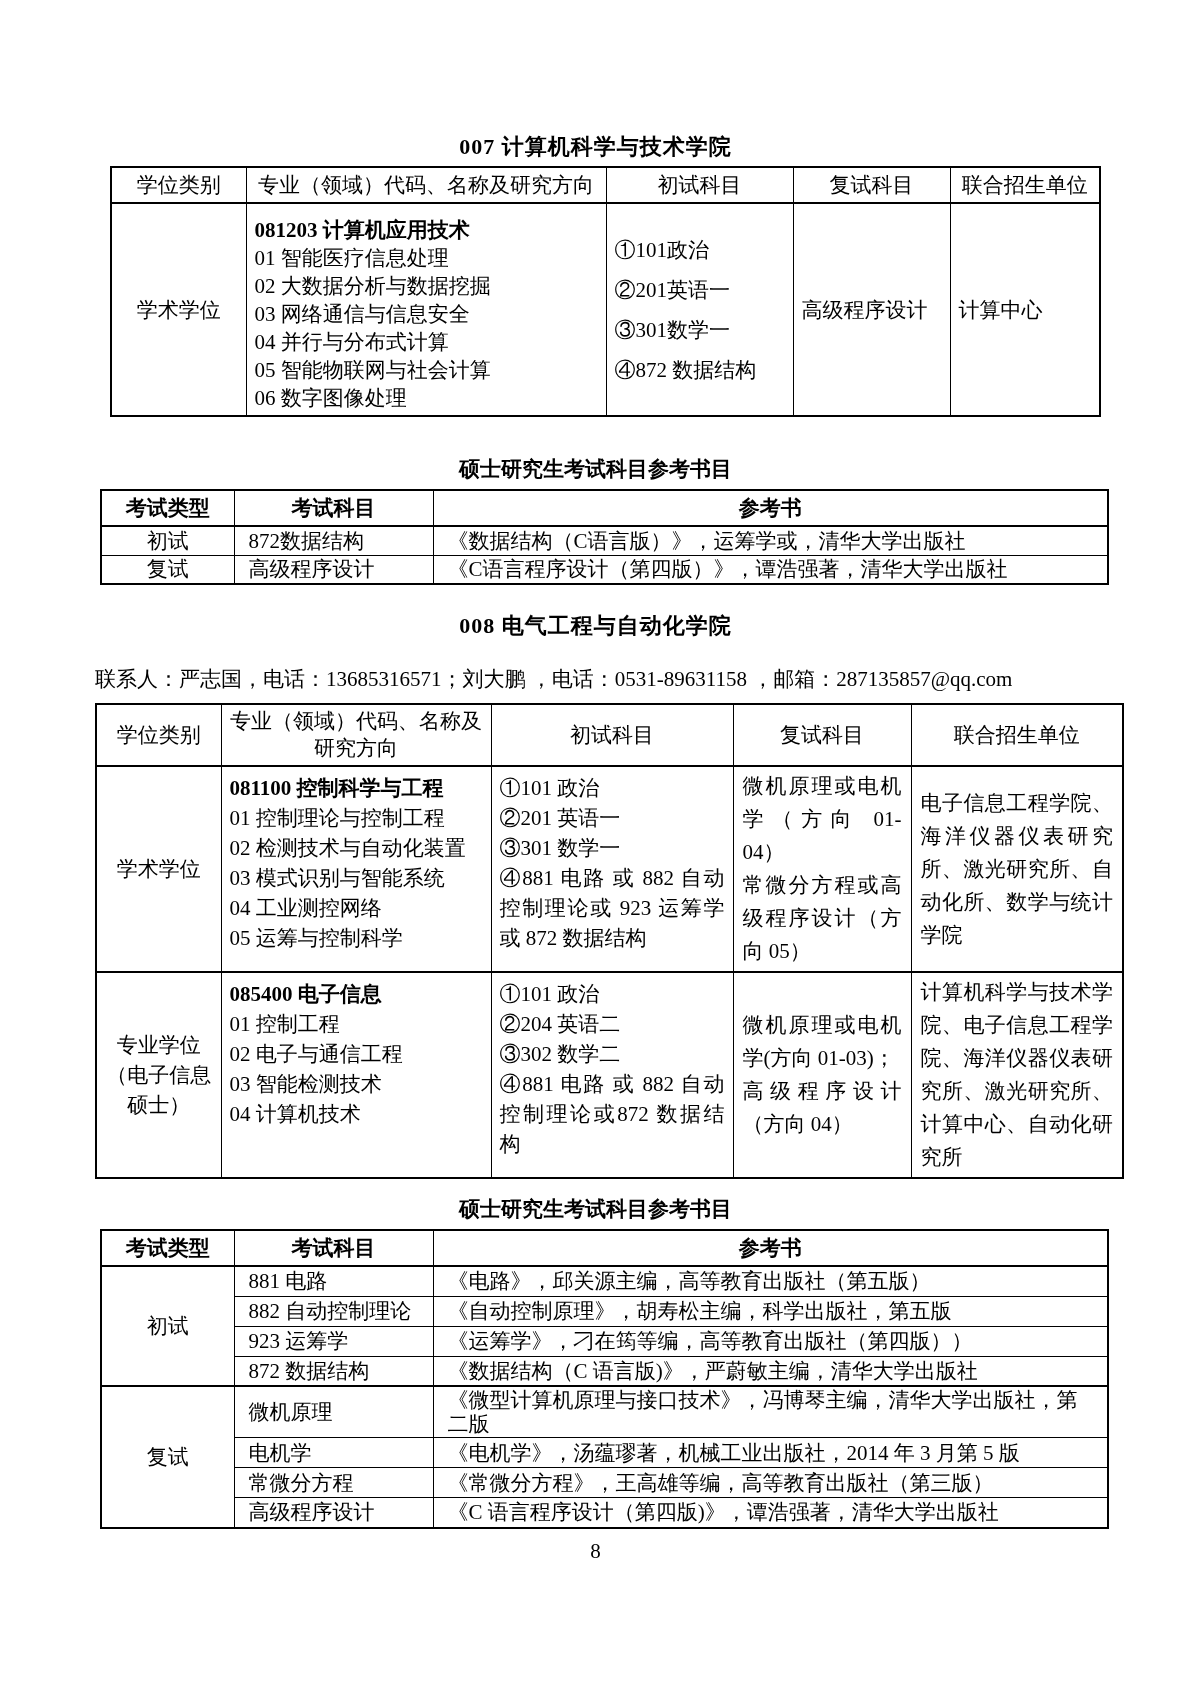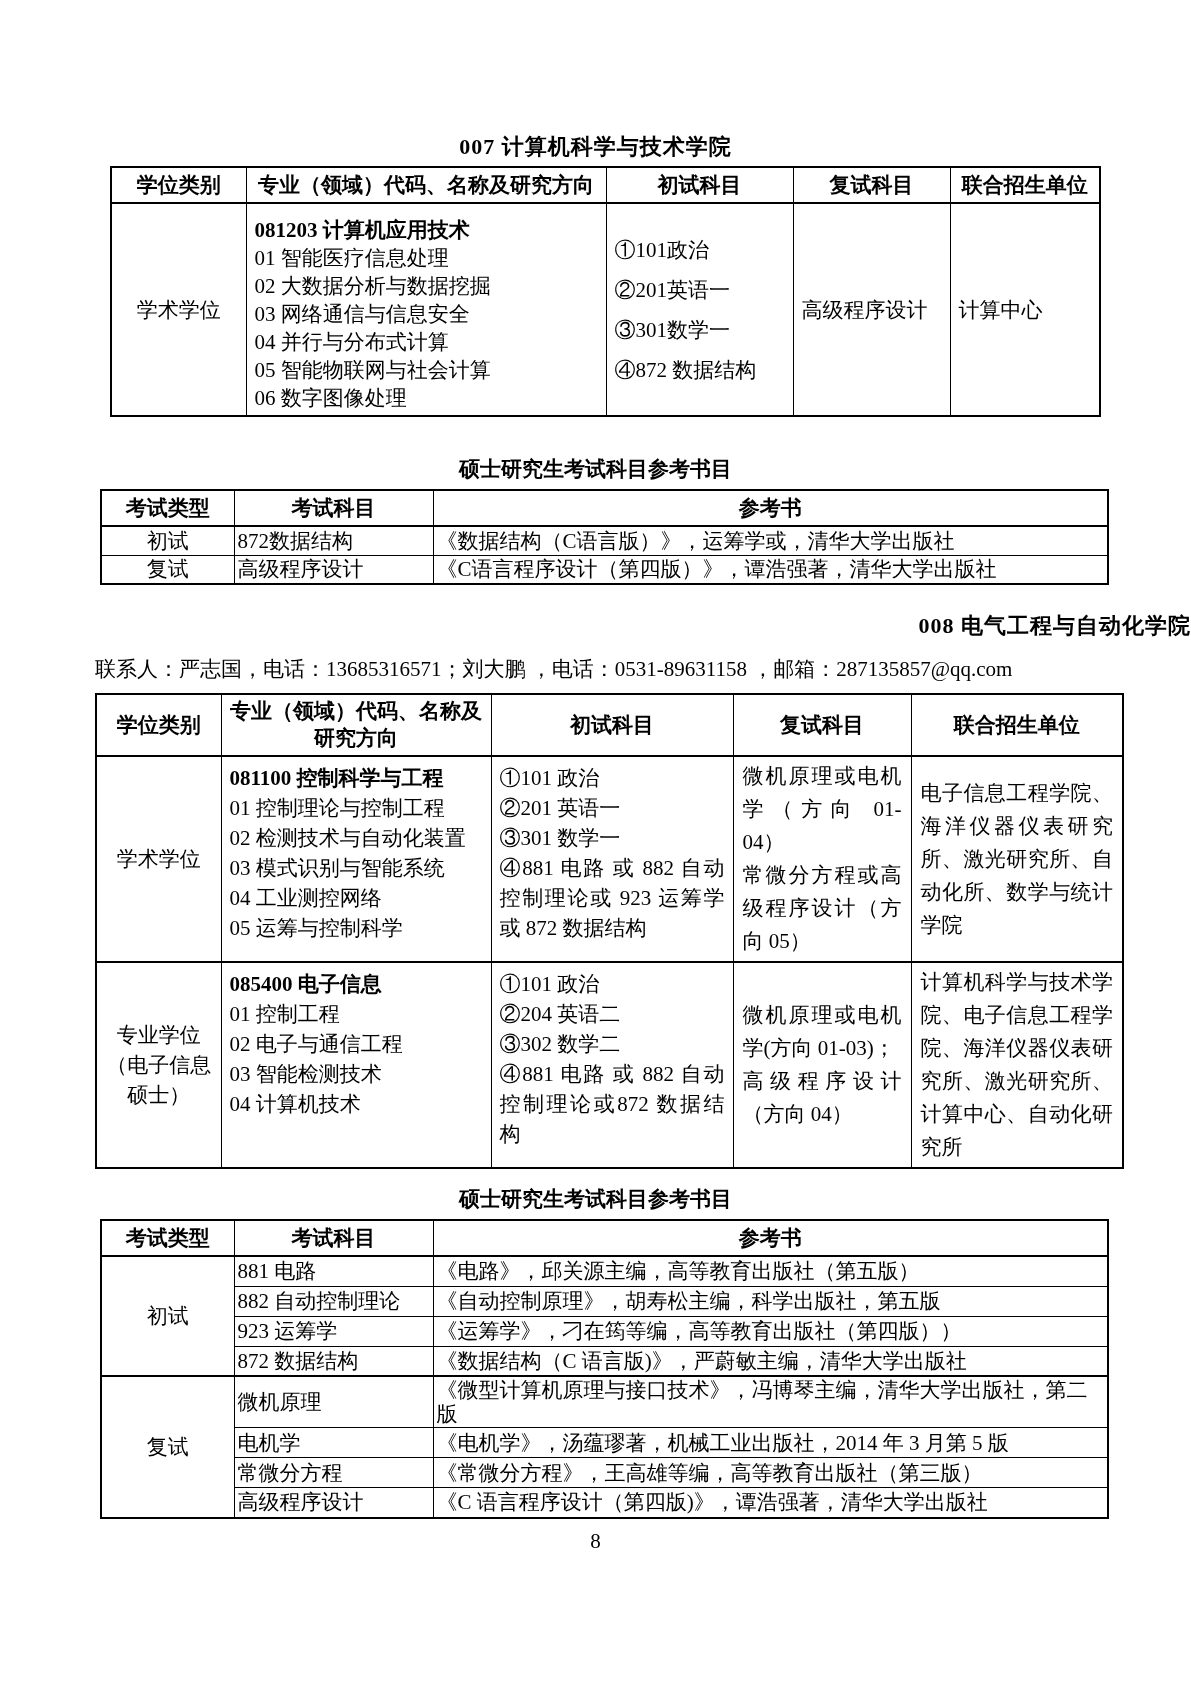--- a/index.html
+++ b/index.html
@@ -27,54 +27,54 @@
     border: 1px solid #000; font-size: 21px; font-weight: normal;
     padding: 3px 8px; vertical-align: middle; overflow: hidden;
   }
   .preline { white-space: pre-line; }
   .bold { font-weight: bold; }
   .center { text-align: center; }
   .justify { text-align: justify; text-justify: inter-ideograph; }
 
   
   .adm-table { border: 2px solid #000; }
-  .adm-table thead th { border-bottom: 2px solid #000; font-weight: bold; text-align: center; }
+  .adm-table thead th { border-bottom: 2px solid #000; font-weight: normal; text-align: center; }
   .t1 { margin: 4px 0 0 110px; width: 989px; }
   .t1 thead tr { height: 36px; }
   .t1 tbody tr { height: 196px; }
   .t1 .program-cell { vertical-align: top; padding-top: 12px; line-height: 28px; margin-left: 36px; }
   .t1 .exam-cell { line-height: 40px; }
   .t1 td { line-height: 30px; }
 
   
   .ref-title { text-align: center; font-size: 21px; font-weight: bold; line-height: 28px; }
   .ref-table { border: 2px solid #000; margin-left: 100px; width: 1007px; }
   .ref-table thead tr { height: 32px; }
   .ref-table thead th { border-bottom: 2px solid #000; font-weight: bold; text-align: center; padding-left: 8px; }
   .rt1 tbody tr { height: 29px; }
   .rt2 tbody tr { height: 30px; }
-  .ref-table td { line-height: 24px; padding: 1px 3px; margin-left: 27px; }
+  .ref-table td { line-height: 24px; padding: 1px 14px; margin-left: 27px; }
   .ref-table .type-cell { text-align: center; }
   .group-start td { border-top: 2px solid #000; }
 
   
   .t2 { margin: 10px 0 0 95px; width: 1027px; }
   .t2 thead tr { height: 58px; }
   .t2 thead th { line-height: 27px; }
   .t2 tbody tr.r1 { height: 181px; }
   .t2 tbody tr.r2 { height: 186px; }
   .t2 tbody tr.r2 td { border-top: 2px solid #000; }
   .t2 td { line-height: 30px; }
   .t2 .program-cell, .t2 .exam-cell { vertical-align: top; padding-top: 6px; }
   .t2 .retest-cell, .t2 .joint-cell { line-height: 33px; padding: 3px 9px; }
 
   .gap-a { margin-top: 38px; }
   .gap-b { margin-top: 6px; }
-  .gap-c { margin-top: 26px; text-align: right; }
-  .gap-d { margin-top: 14px; }
+  .gap-c { margin-top: 26px; }
+  .gap-d { margin-top: 24px; }
   .gap-e { margin-top: 16px; }
 
   .contact-007 { margin-left: 105px; margin-top: 7px; }
   .contact-008 { margin-left: 95px; }
 
   .page-number { text-align: center; font-size: 21px; margin-top: 10px; }
 </style>
 </head>
 <body>
 

